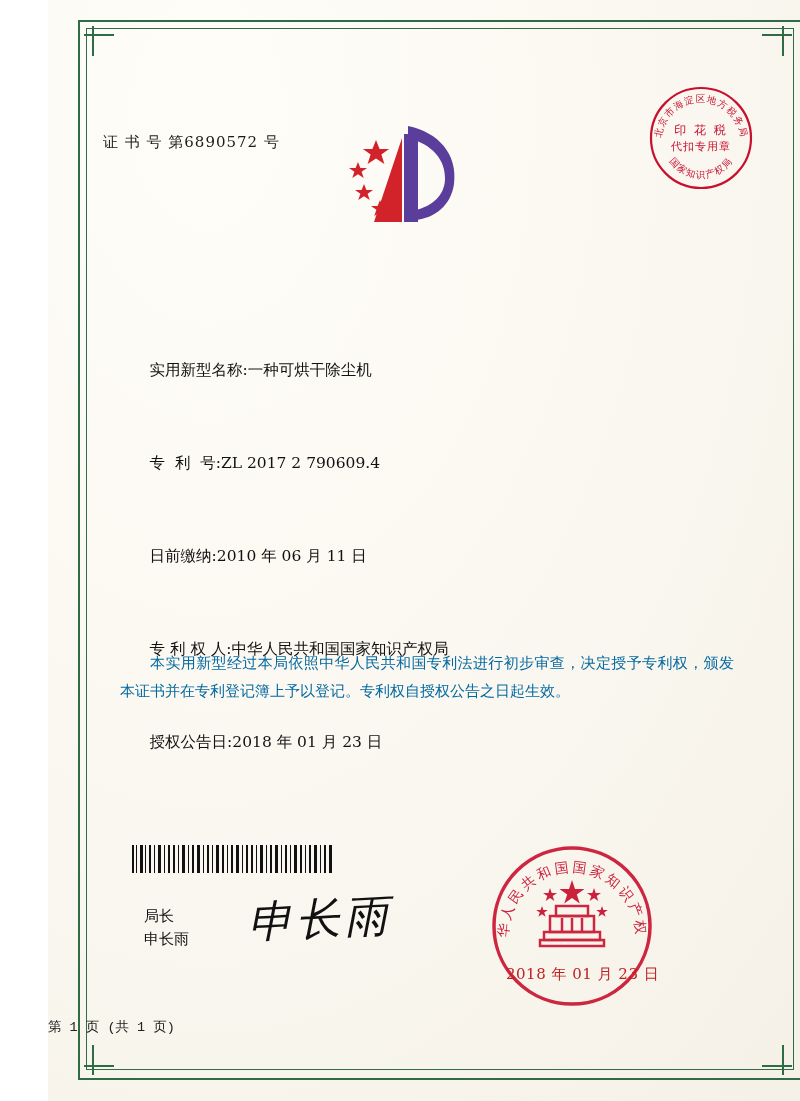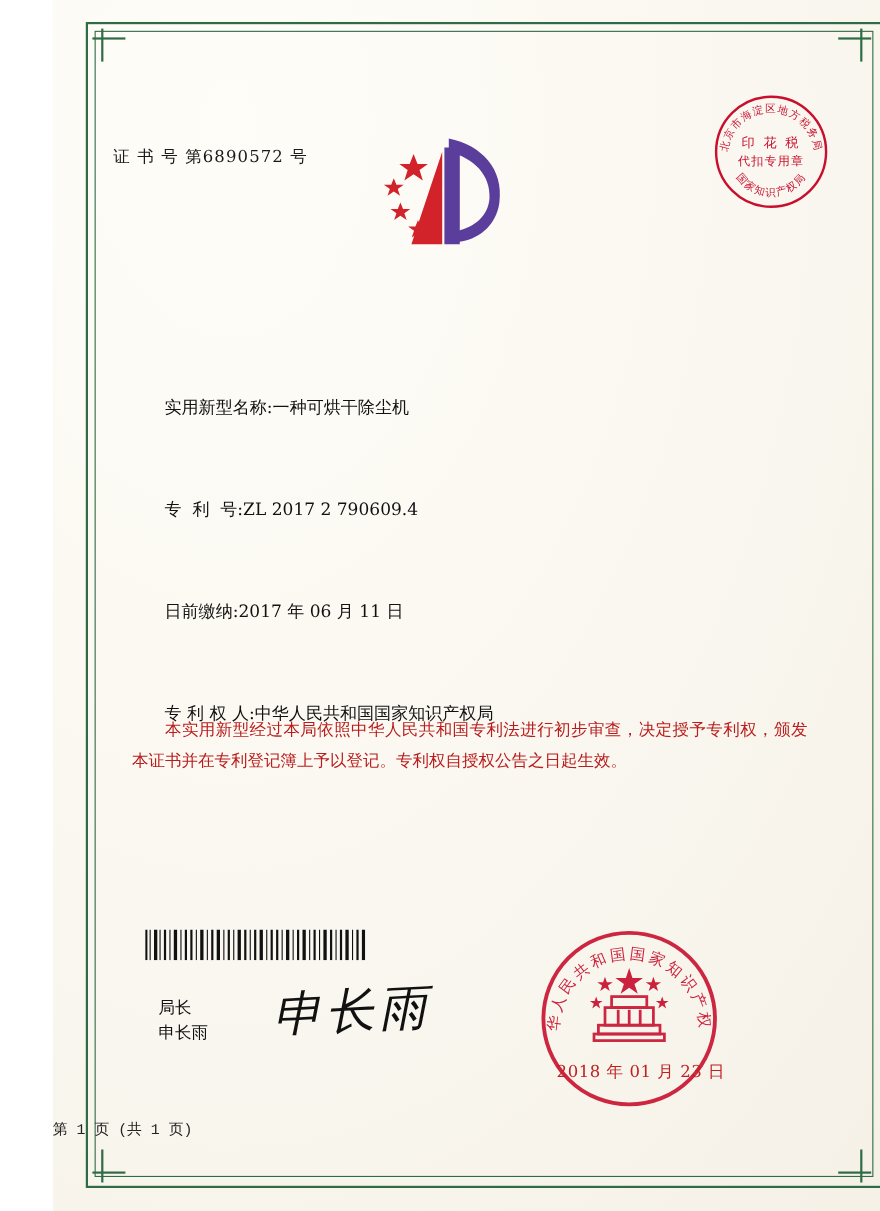--- a/index.html
+++ b/index.html
@@ -137,21 +137,21 @@
   .field-value {
     display: inline;
   }
   .paras {
     position: absolute;
     left: 72px;
     top: 650px;
     width: 614px;
     font-size: 15px;
     line-height: 1.85;
-    color: #b91c1c;
+    color: #0369a1;
     font-family: "DejaVu Serif", serif;
     text-align: justify;
   }
   .paras p {
     margin: 0 0 2px 0;
     text-indent: 2em;
   }
   .barcode {
     position: absolute;
     left: 84px;
@@ -258,24 +258,27 @@
   </div>
 
   <div class="fields">
     <div class="field-row">
       <span class="field-label">实用新型名称:</span><span class="field-value">一种可烘干除尘机</span>
     </div>
     <div class="field-row">
       <span class="field-label">专  利  号:</span><span class="field-value">ZL 2017 2 790609.4</span>
     </div>
     <div class="field-row">
-      <span class="field-label">日前缴纳:</span><span class="field-value">2017 年 06 月 11 日</span>
+      <span class="field-label">日前缴纳:</span><span class="field-value">2010 年 06 月 11 日</span>
     </div>
     <div class="field-row">
       <span class="field-label">专 利 权 人:</span><span class="field-value">中华人民共和国国家知识产权局</span>
+    </div>
+    <div class="field-row">
+      <span class="field-label">授权公告日:</span><span class="field-value">2018 年 01 月 23 日</span>
     </div>
   </div>
 
   <div class="paras">
     <p>本实用新型经过本局依照中华人民共和国专利法进行初步审查，决定授予专利权，颁发本证书并在专利登记簿上予以登记。专利权自授权公告之日起生效。</p>
   </div>
 
   <div class="barcode">
     <svg viewBox="0 0 200 28" width="200" height="28" preserveAspectRatio="none">
       <g fill="#111">

